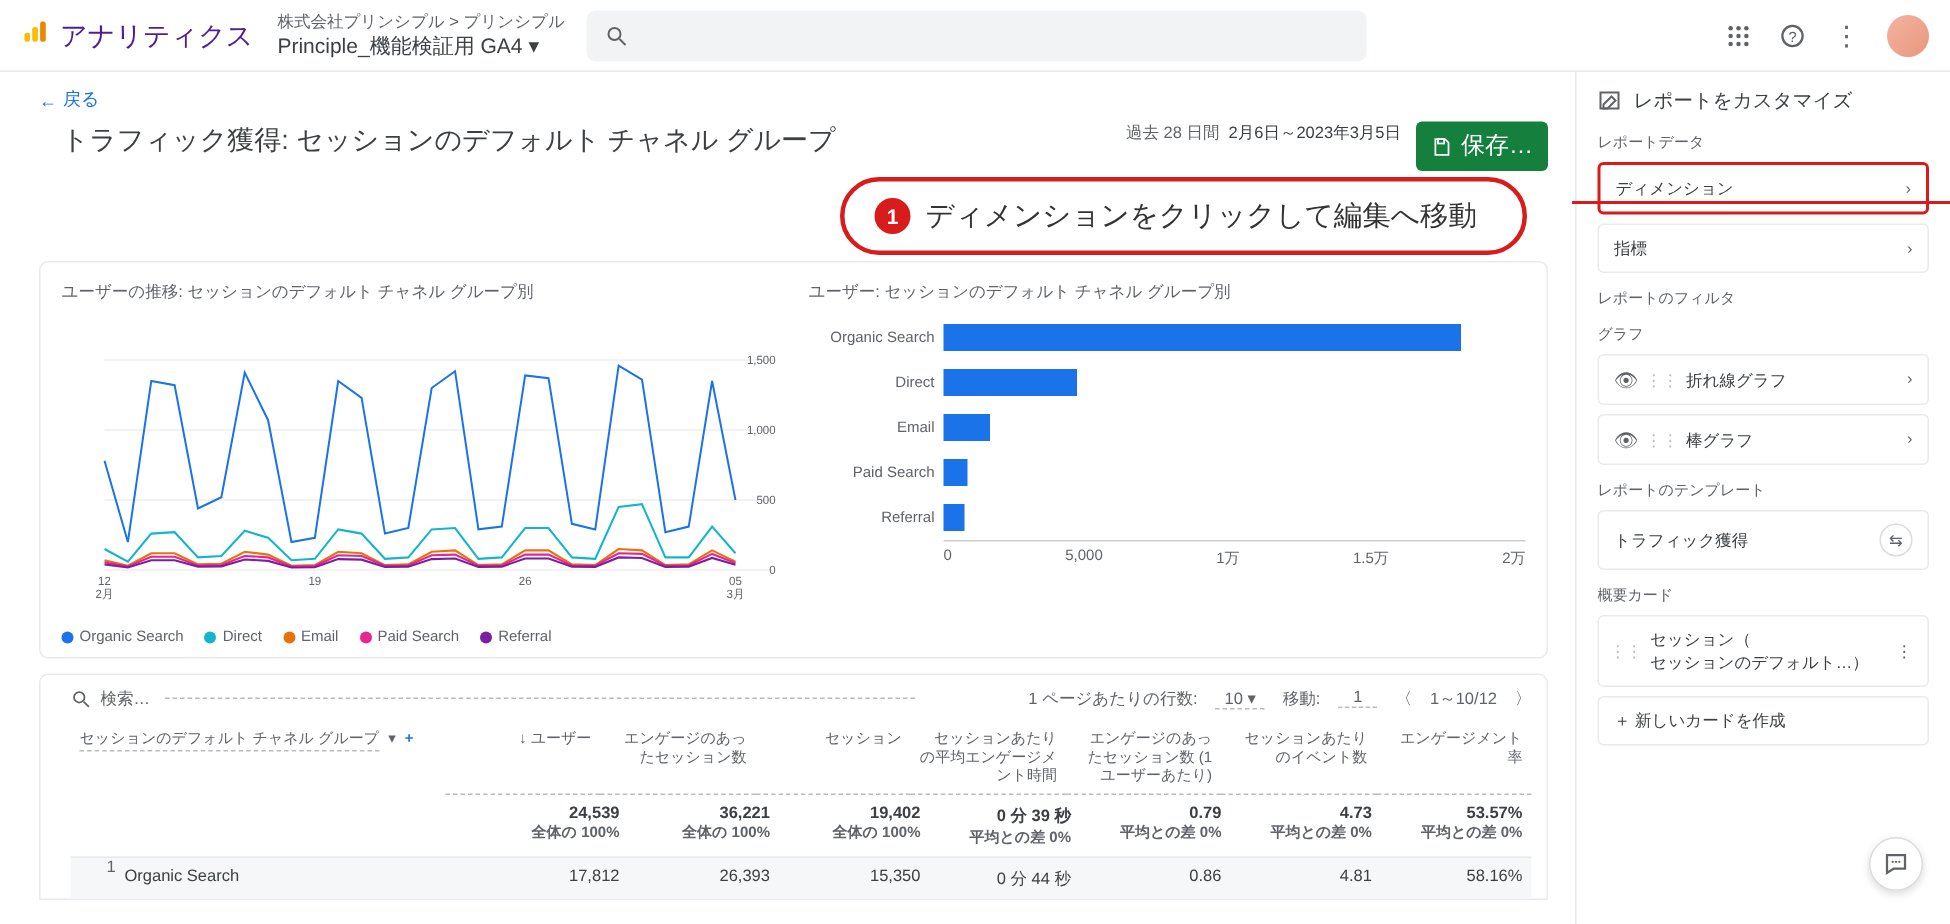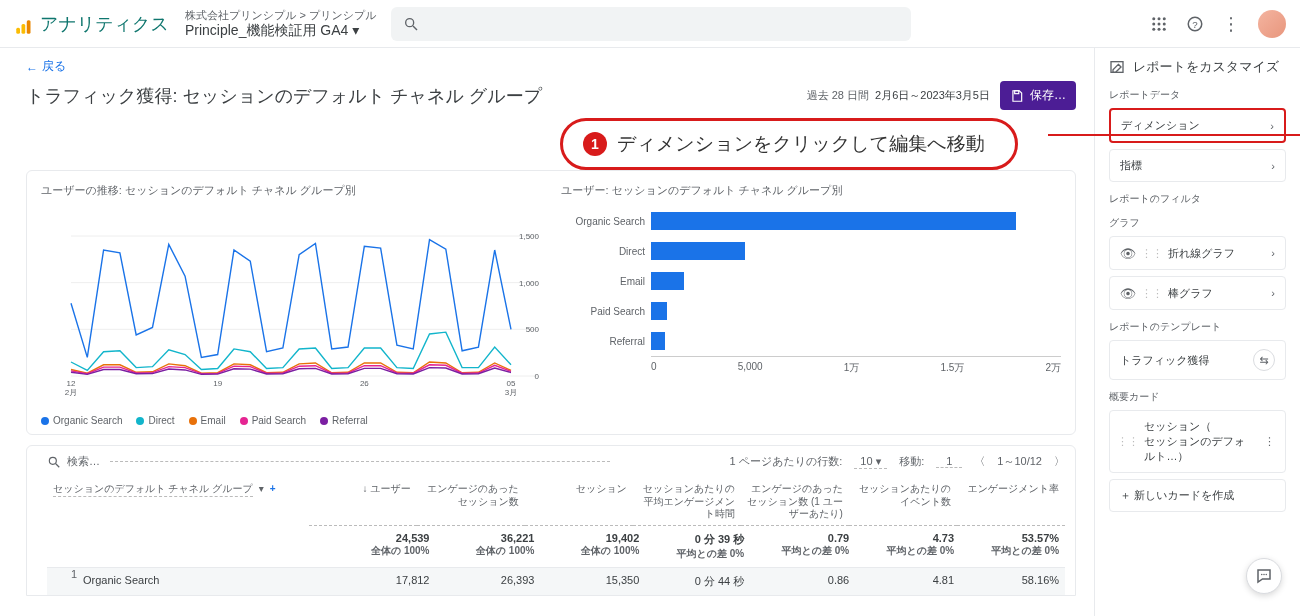--- a/index.html
+++ b/index.html
@@ -1,40 +1,40 @@
 <!DOCTYPE html>
 <html><head>
 <meta charset="utf-8">
 <style>
   * { box-sizing: border-box; margin: 0; padding: 0; font-family: "Helvetica Neue", Arial, "Hiragino Kaku Gothic ProN", "Hiragino Sans", Meiryo, sans-serif; }
   body { width: 1300px; height: 616px; background: #fff; color: #3c4043; font-size: 12px; overflow: hidden; position: relative; }
 
   
   .hdr { height: 48px; display: flex; align-items: center; padding: 0 14px; border-bottom: 1px solid #e8eaed; }
-  .logo { display: flex; align-items: flex-end; gap: 8px; font-size: 18px; color: #0f766e; margin-right: 10px;}
+  .logo { display: flex; align-items: flex-start; gap: 8px; font-size: 18px; color: #4c1d95; margin-right: 10px;}
   .logo-mark { width: 18px; height: 18px; }
   .prop { font-size: 11px; color: #5f6368; line-height: 1.15; margin-left: 6px; margin-right: 14px; }
   .prop .crumb { color: #5f6368; }
   .prop .name { font-size: 14px; color: #3c4043; display:flex; align-items:center; gap:4px;}
   .search { flex: 0 0 520px; height: 34px; background: #f1f3f4; border-radius: 6px; display: flex; align-items: center; padding: 0 12px; gap: 10px; color: #5f6368; }
   .search input { border: none; background: transparent; outline: none; width: 100%; font-size: 12px; color:#5f6368;}
   .hdr-right { margin-left: auto; display: flex; align-items: center; gap: 18px; color: #5f6368; }
   .avatar { width: 28px; height: 28px; border-radius: 50%; background: linear-gradient(135deg,#f4b4a0,#e8967d); }
 
   
   .wrap { display: flex; height: calc(100% - 48px); }
   .main { flex: 1; padding: 10px 18px 0 26px; overflow: hidden; position: relative;}
-  .side { width: 206px; border-left: 1px solid #e8eaed; padding: 10px 14px; position:relative;}
+  .side { width: 250px; border-left: 1px solid #e8eaed; padding: 10px 14px; position:relative;}
 
   .back { color: #1a73e8; font-size: 12px; display:flex; align-items:center; gap:4px; margin-bottom:6px;}
-  .title-row { display:flex; align-items:center; gap:10px; margin-bottom: 10px;}
+  .title-row { display:flex; align-items:flex-start; gap:10px; margin-bottom: 10px; margin-left: 15px;}
   .title { font-size: 18px; color: #3c4043; font-weight: 400;}
   .date-pill { margin-left:auto; font-size:11px; color:#3c4043; display:flex; align-items:center; gap:6px;}
   .date-pill .label{color:#5f6368;}
-  .save-btn { background:#4c1d95; color:#fff; border-radius:4px; padding:6px 10px; font-size:12px; display:flex; align-items:center; gap:6px;}
+  .save-btn { background:#15803d; color:#fff; border-radius:4px; padding:6px 10px; font-size:16px; display:flex; align-items:center; gap:6px;}
 
   
   .callout { position:absolute; top: 118px; left: 560px; border:3px solid #d81b1b; border-radius:38px; background:#fff; padding:10px 30px 10px 20px; display:flex; align-items:center; gap:10px; z-index:50; font-size:19px; color:#333; font-weight:500;}
   .callout .num { width:24px; height:24px; border-radius:50%; background:#d81b1b; color:#fff; display:flex; align-items:center; justify-content:center; font-size:14px; font-weight:600;}
   .callout-line { position:absolute; top:134px; right:0; width:calc(100% - 1048px); height:2px; background:#d81b1b; z-index:49;}
 
   
   .charts { display:flex; gap:20px; border:1px solid #e8eaed; border-radius:6px; padding:12px 14px 8px 14px; margin-top:60px;}
   .chart { flex:1; }
   .chart-title { font-size:11px; color:#5f6368; margin-bottom:8px;}

